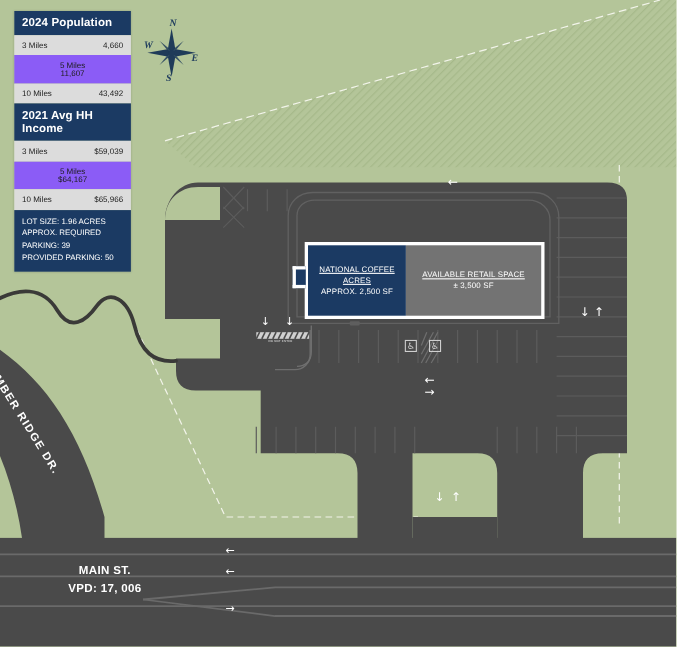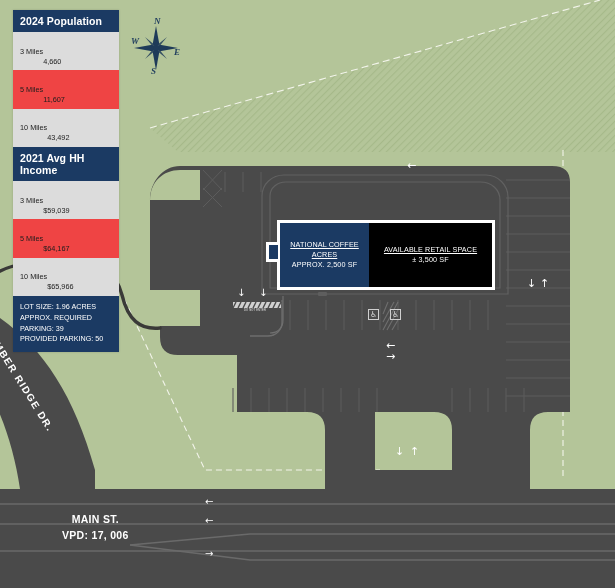--- a/index.html
+++ b/index.html
@@ -37,30 +37,31 @@
     background: #1b3a63;
     color: #ffffff;
     font-size: 10.5px;
     font-weight: bold;
     padding: 5px 7px 5px 7px;
     letter-spacing: 0.1px;
     line-height: 1.15;
   }
   .panel-row {
     display: flex;
+    justify-content: space-between;
     align-items: center;
     font-size: 7.3px;
     color: #1d1d1d;
     padding: 5.5px 7px 5.5px 7px;
     line-height: 1;
   }
   .panel-row.shade-a { background: #dcdcdc; }
-  .panel-row.shade-b { background: #ef4444; }
+  .panel-row.shade-b { background: #8b5cf6; flex-direction: column; }
   .panel-row .rlabel { font-weight: normal; }
-  .panel-row .rval { font-weight: normal; margin-top: 20px; }
+  .panel-row .rval { font-weight: normal; }
 
   .panel-note {
     background: #1b3a63;
     color: #ffffff;
     font-size: 7.2px;
     line-height: 1.5;
     padding: 6px 7px 7px 7px;
   }
   .panel-note div { white-space: nowrap; }
 
@@ -110,21 +111,21 @@
     justify-content: center;
     text-align: center;
     color: #ffffff;
   }
   #unit-coffee {
     width: 42%;
     background: #1b3a63;
   }
   #unit-retail {
     width: 58%;
-    background: #000000;
+    background: #737373;
   }
   .unit .line1 {
     font-size: 7.2px;
     letter-spacing: 0.15px;
     text-decoration: underline;
     line-height: 1.35;
   }
   .unit .line2 {
     font-size: 7.2px;
     letter-spacing: 0.15px;

